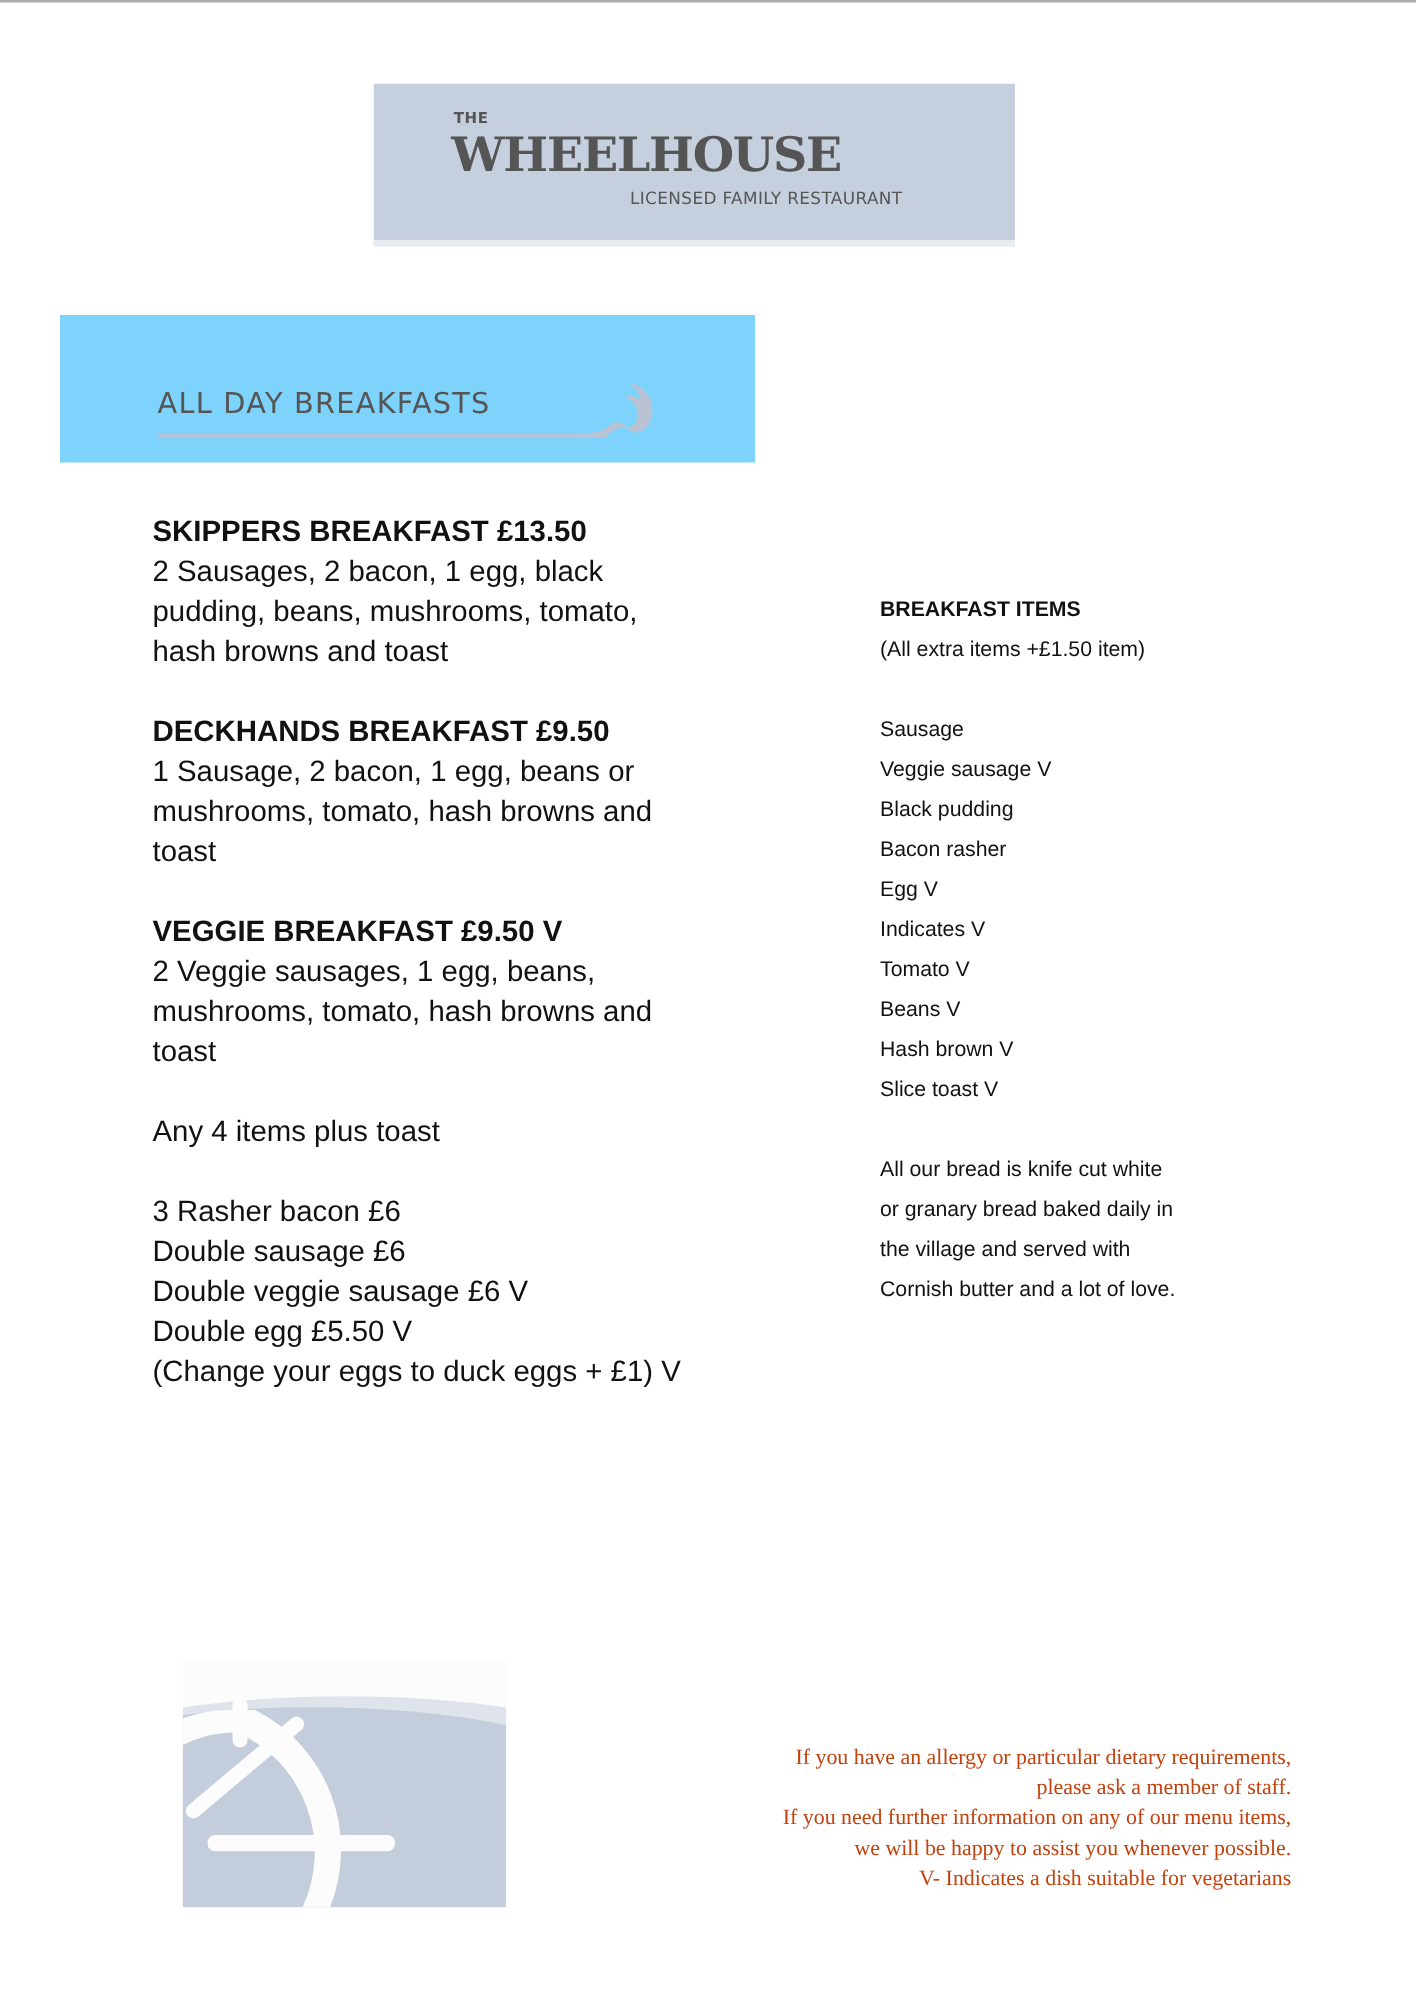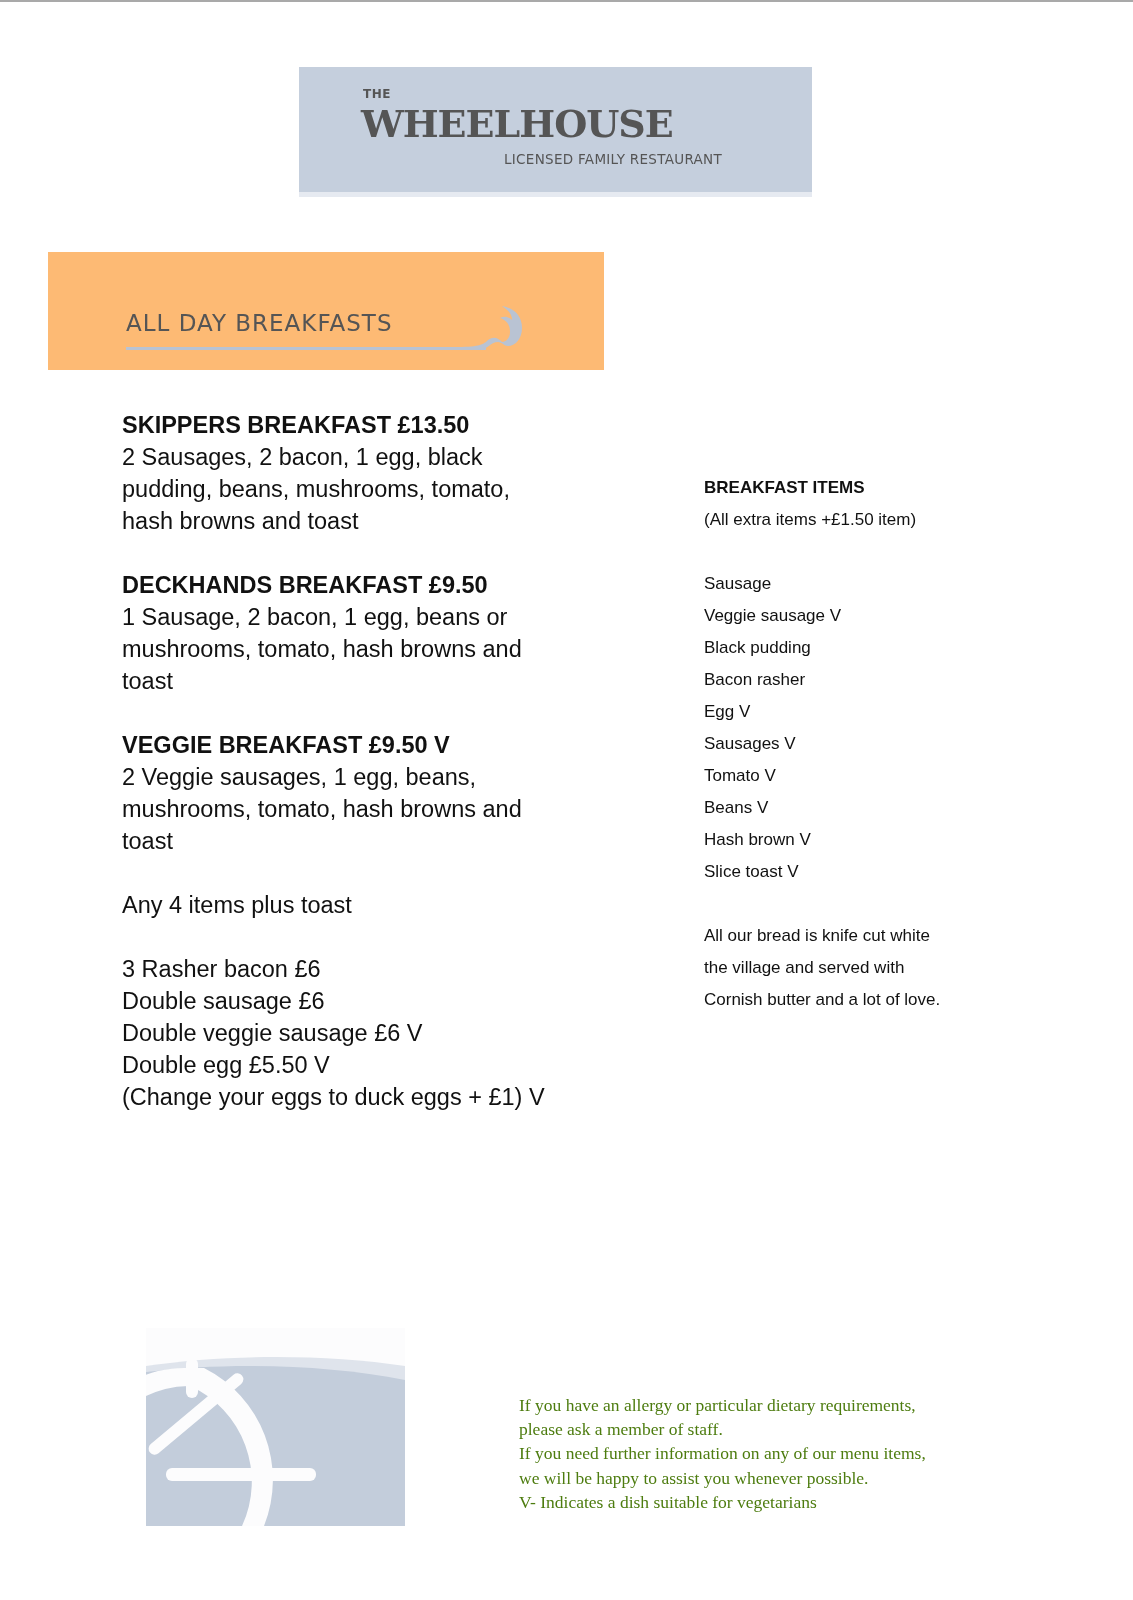--- a/index.html
+++ b/index.html
@@ -27,21 +27,21 @@
   }
   .logo-sub {
     position: absolute; right: 90px; top: 84px;
     font-family: "DejaVu Sans", sans-serif; font-size: 13.5px;
     color: #555555; letter-spacing: 0.3px;
   }
 
   
   .section-header {
     position: absolute; left: 48px; top: 252px; width: 556px; height: 118px;
-    background: #fdba74;
+    background: #7dd3fc;
   }
   .section-title {
     position: absolute; left: 78px; top: 58px;
     font-family: "DejaVu Sans", sans-serif; font-size: 23px;
     color: #555555; letter-spacing: 1px;
   }
   .section-underline {
     position: absolute; left: 78px; top: 95px; width: 360px; height: 3px;
     background: #b9c3d3;
   }
@@ -60,23 +60,23 @@
   .dish-title { font-weight: bold; }
   .line { display: block; white-space: nowrap; margin-left: 46px; }
   .gap { height: 32px; }
 
   
   .wheel-block {
     position: absolute; left: 146px; top: 1328px; width: 259px; height: 198px;
     overflow: hidden; background: #fcfcfd;
   }
   .footer-note {
-    position: absolute; right: 100px; top: 1393px; width: 560px; 
+    position: absolute; right: 100px; top: 1393px; width: 560px; text-align: right;
     font-family: "Liberation Serif", serif; font-size: 17.5px; line-height: 24.2px;
-    color: #4d7c0f;
+    color: #c2410c;
   }
 </style>
 </head>
 <body>
 
 <div class="top-rule"></div>
 
 <div class="logo">
   <span class="logo-the">THE</span>
   <span class="logo-name">WHEELHOUSE</span>
@@ -124,28 +124,29 @@
 
 <div class="right-col">
   <span class="line dish-title">BREAKFAST ITEMS</span>
   <span class="line">(All extra items +£1.50  item)</span>
   <div class="gap"></div>
   <span class="line">Sausage</span>
   <span class="line">Veggie sausage V</span>
   <span class="line">Black pudding</span>
   <span class="line">Bacon rasher</span>
   <span class="line">Egg V</span>
-  <span class="line">Sausages V</span>
+  <span class="line">Indicates V</span>
   <span class="line">Tomato V</span>
   <span class="line">Beans V</span>
   <span class="line">Hash brown V</span>
   <span class="line">Slice toast V</span>
   <div class="gap"></div>
   <div>
     <span class="line">All our bread is knife cut white</span>
+    <span class="line">or granary bread baked daily in</span>
     <span class="line">the village and served with</span>
     <span class="line">Cornish butter and a lot of love.</span>
   </div>
 </div>
 
 <div class="wheel-block">
   <svg width="259" height="198" viewBox="0 0 259 198">
     <path d="M0 38 C80 26 180 26 259 38 L259 198 L0 198 Z" fill="#dfe4ec"></path>
     <path d="M0 44 C80 34 180 36 259 52 L259 198 L0 198 Z" fill="#c3cddb"></path>
     <g fill="#fcfcfd">

